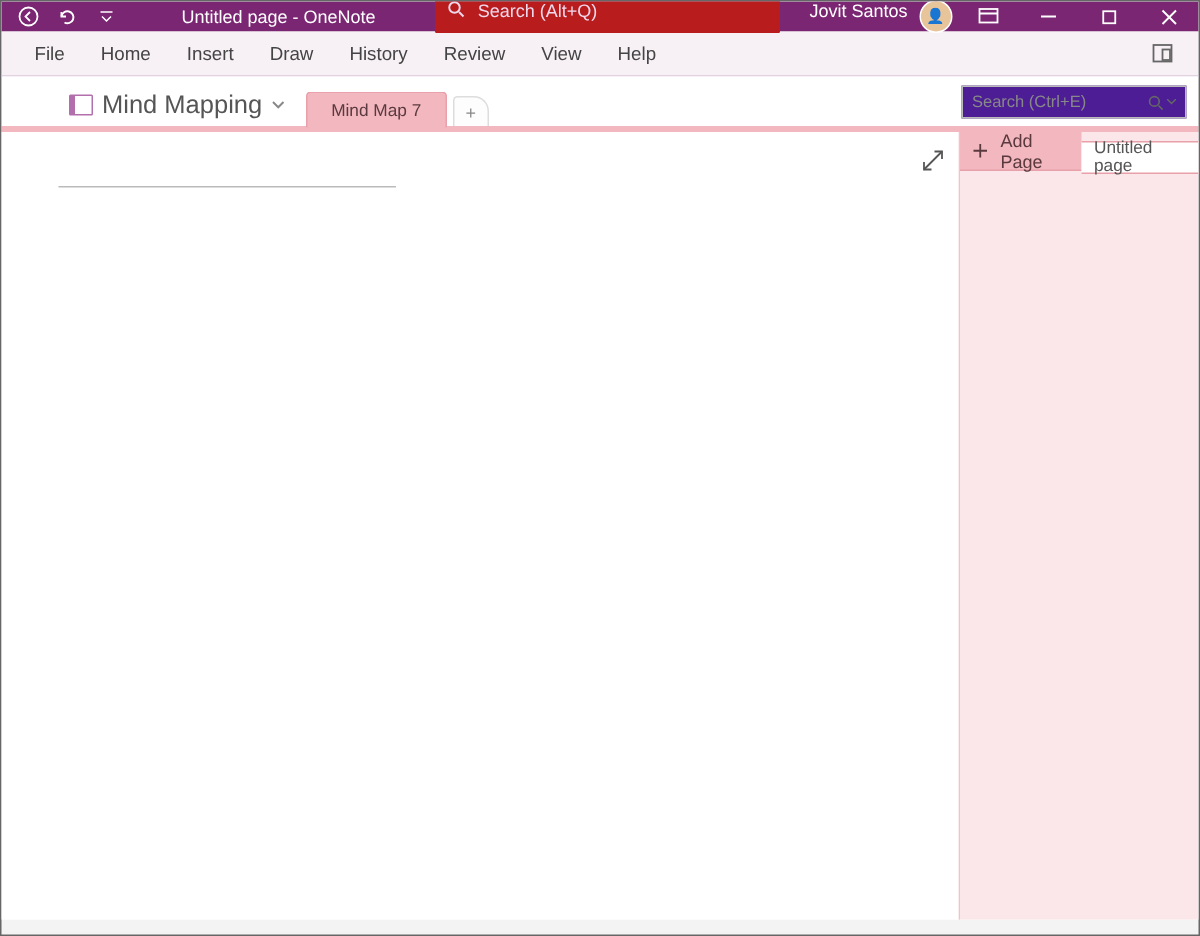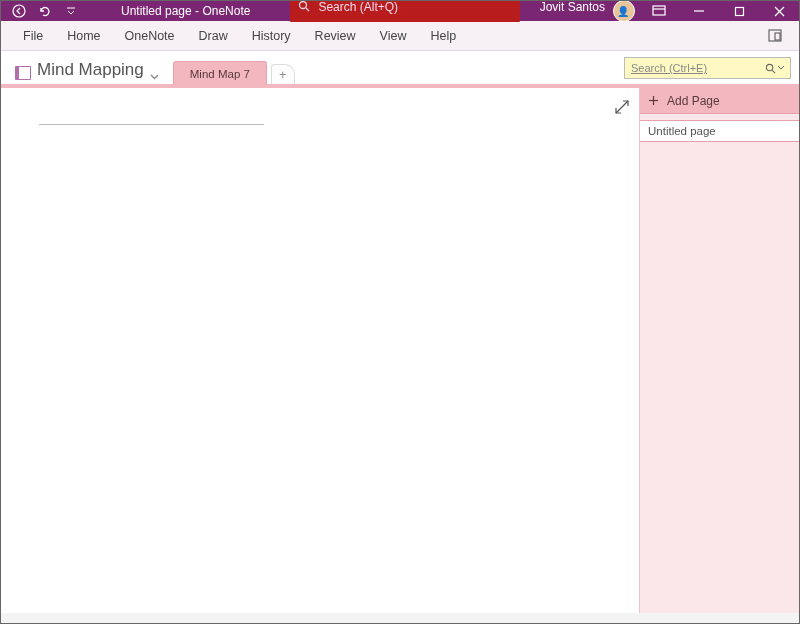--- a/index.html
+++ b/index.html
@@ -18,41 +18,41 @@
 .tb-winbtn { width: 40px; height: 30px; display: flex; align-items: center; justify-content: center; cursor: pointer; }
 
 
 .ribbon { height: 30px; background: #f7f1f6; border-bottom: 1px solid #e3d2e0; display: flex; align-items: center; padding: 0 10px; font-size: 12.5px; color: #444; }
 .ribbon .menu { padding: 0 12px; height: 30px; display: flex; align-items: center; cursor: pointer; }
 .ribbon-spacer { flex: 1; }
 .ribbon-right { width: 28px; height: 28px; display: flex; align-items: center; justify-content: center; cursor: pointer; }
 
 
 .nbrow { height: 33px; background: #fff; display: flex; align-items: flex-end; border-bottom: 0; }
-.nbtitle { display: flex; align-items: flex-end; gap: 6px; padding: 0 10px 4px 14px; font-size: 17px; color: #555; cursor: pointer; }
+.nbtitle { display: flex; align-items: center; gap: 6px; padding: 0 10px 4px 14px; font-size: 17px; color: #555; cursor: pointer; margin-left: 31px; }
 .nb-icon { width: 16px; height: 14px; border: 1.5px solid #b36fab; border-left: 4px solid #b36fab; border-radius: 1px; }
 .tabstrip { display: flex; align-items: flex-end; margin-left: 4px; height: 100%; }
 .tab { height: 24px; background: #f2b7bf; color: #5a3a3e; font-size: 11.5px; padding: 0 16px; display: flex; align-items: center; border-top-left-radius: 3px; border-top-right-radius: 3px; border: 1px solid #e8a0aa; border-bottom: none; cursor: pointer; margin-bottom: -1px; position: relative; z-index: 2; }
 .tab-add { width: 24px; height: 20px; display: flex; align-items: center; justify-content: center; color: #888; border: 1px solid #ddd; border-top-left-radius: 3px; border-top-right-radius: 10px; border-bottom: none; margin-left: 4px; margin-bottom: 0; cursor: pointer; background: #fdfdfd; font-size: 12px;}
 .nb-spacer { flex: 1; }
-.nb-search { width: 167px; height: 22px; border: 1px solid #bbb; margin: 0 8px 5px 0; display: flex; align-items: center; padding: 0 6px; font-size: 11px; color: #888; background: #fef9c3; text-decoration: underline; }
+.nb-search { width: 150px; height: 22px; border: 1px solid #bbb; margin: 0 8px 5px 0; display: flex; align-items: center; padding: 0 6px; font-size: 11px; color: #888; background: #4c1d95; }
 .nb-search .sicon { margin-left: auto; display:flex; align-items:center; gap:2px;}
 
 
 .pinkband { height: 4px; background: #f2b7bf; position: relative; z-index: 1; }
 
 
 .main { display: flex; height: calc(624px - 30px - 30px - 33px - 4px - 2px); background: #fff; }
 .canvas { flex: 1; position: relative; background: #fff; }
 .title-input-line { position: absolute; left: 38px; top: 36px; width: 225px; border-bottom: 1px solid #bbb; }
 .page-date { position: absolute; left: 46px; top: 50px; font-size: 10.5px; color: #888; display: flex; gap: 28px; }
 .expand-icon { position: absolute; right: 10px; top: 12px; cursor: pointer; color: #666; }
 
 
-.pagespanel { width: 160px; background: #fbe7e9; border-left: 1px solid #f0c3c9; display: flex; flex-direction: column; }
+.pagespanel { width: 160px; background: #fbe7e9; border-left: 1px solid #f0c3c9; display: flex; flex-direction: row; }
 .addpage { height: 26px; background: #f2b7bf; display: flex; align-items: center; gap: 8px; padding: 0 8px; font-size: 12px; color: #5a3a3e; cursor: pointer; border-bottom: 1px solid #e8a0aa;}
 .pageitem { background: #fff; border: 1px solid #e8a0aa; border-left: none; border-right: none; height: 22px; font-size: 11.5px; color: #555; padding: 0 8px; display: flex; align-items: center; cursor: pointer; margin-top: 6px;}
 
 svg { display: block; }
 </style>
 </head>
 <body>
 
 <div class="titlebar">
   <div class="tb-left">
@@ -112,21 +112,21 @@
           <line x1="1" y1="1" x2="10" y2="10" stroke="#fff" stroke-width="1.3"></line>
           <line x1="10" y1="1" x2="1" y2="10" stroke="#fff" stroke-width="1.3"></line>
         </svg>
     </div>
   </div>
 </div>
 
 <div class="ribbon">
   <div class="menu">File</div>
   <div class="menu">Home</div>
-  <div class="menu">OneNote</div>
+  <div class="menu">Insert</div>
   <div class="menu">Draw</div>
   <div class="menu">History</div>
   <div class="menu">Review</div>
   <div class="menu">View</div>
   <div class="menu">Help</div>
   <div class="ribbon-spacer"></div>
   <div class="ribbon-right">
     <svg width="14" height="13" viewBox="0 0 14 13">
         <rect x="1" y="1" width="12" height="11" fill="none" stroke="#666" stroke-width="1.2"></rect>
         <rect x="7" y="4" width="5" height="7" fill="none" stroke="#666" stroke-width="1.2"></rect>

